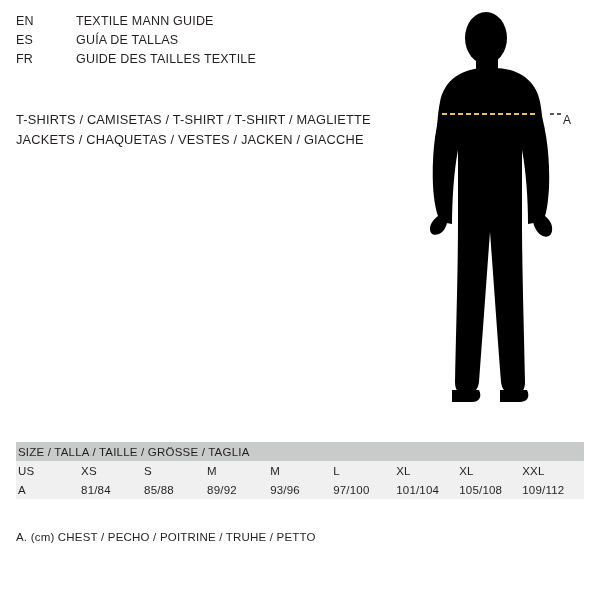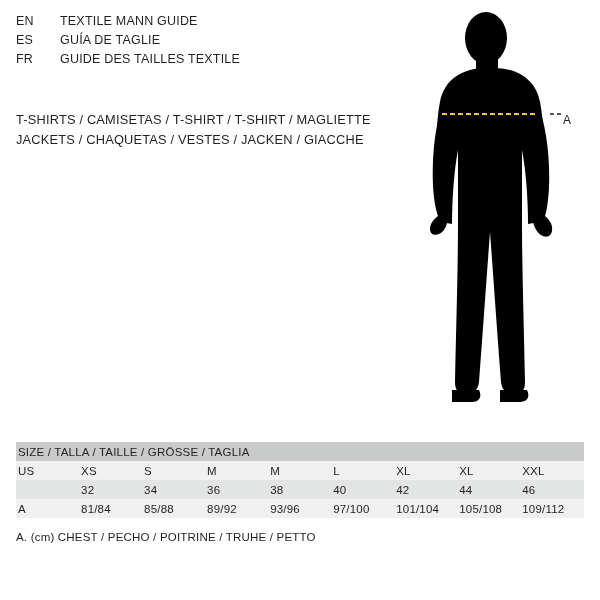--- a/index.html
+++ b/index.html
@@ -27,20 +27,21 @@
     left: 16px;
     top: 14px;
     width: 360px;
   }
   .lang-row {
     display: flex;
     align-items: baseline;
     height: 19px;
     font-size: 12.5px;
     letter-spacing: 0.2px;
+    gap: 16px;
   }
   .lang-code {
     width: 44px;
     flex: 0 0 44px;
     font-size: 12.5px;
   }
   .lang-text {
     font-size: 12.5px;
   }
 
@@ -138,21 +139,21 @@
 
 <div class="page">
 
   <div class="lang-block">
     <div class="lang-row">
       <span class="lang-code">EN</span>
       <span class="lang-text">TEXTILE MANN GUIDE</span>
     </div>
     <div class="lang-row">
       <span class="lang-code">ES</span>
-      <span class="lang-text">GUÍA DE TAGLIE</span>
+      <span class="lang-text">GUÍA DE TALLAS</span>
     </div>
     <div class="lang-row">
       <span class="lang-code">FR</span>
       <span class="lang-text">GUIDE DES TAILLES TEXTILE</span>
     </div>
   </div>
 
   <div class="cat-block">
     <div class="cat-line">T-SHIRTS / CAMISETAS / T-SHIRT / T-SHIRT / MAGLIETTE</div>
     <div class="cat-line">JACKETS / CHAQUETAS / VESTES / JACKEN / GIACCHE</div>
@@ -227,31 +228,20 @@
           <td class="col-label">US</td>
           <td class="col-val">XS</td>
           <td class="col-val">S</td>
           <td class="col-val">M</td>
           <td class="col-val">M</td>
           <td class="col-val">L</td>
           <td class="col-val">XL</td>
           <td class="col-val">XL</td>
           <td class="col-val">XXL</td>
         </tr>
-        <tr class="row-c">
-          <td class="col-label"></td>
-          <td class="col-val">32</td>
-          <td class="col-val">34</td>
-          <td class="col-val">36</td>
-          <td class="col-val">38</td>
-          <td class="col-val">40</td>
-          <td class="col-val">42</td>
-          <td class="col-val">44</td>
-          <td class="col-val">46</td>
-        </tr>
         <tr class="row-d">
           <td class="col-label">A</td>
           <td class="col-val">81/84</td>
           <td class="col-val">85/88</td>
           <td class="col-val">89/92</td>
           <td class="col-val">93/96</td>
           <td class="col-val">97/100</td>
           <td class="col-val">101/104</td>
           <td class="col-val">105/108</td>
           <td class="col-val">109/112</td>

